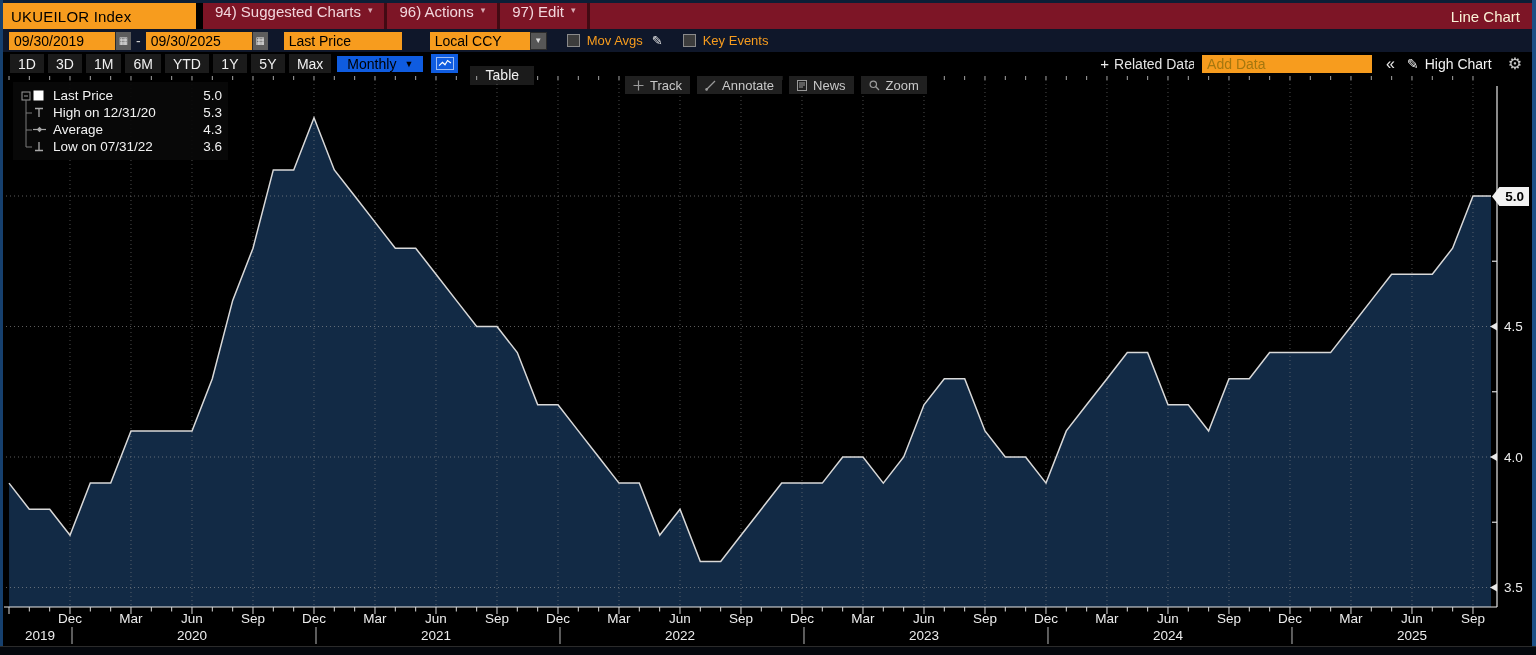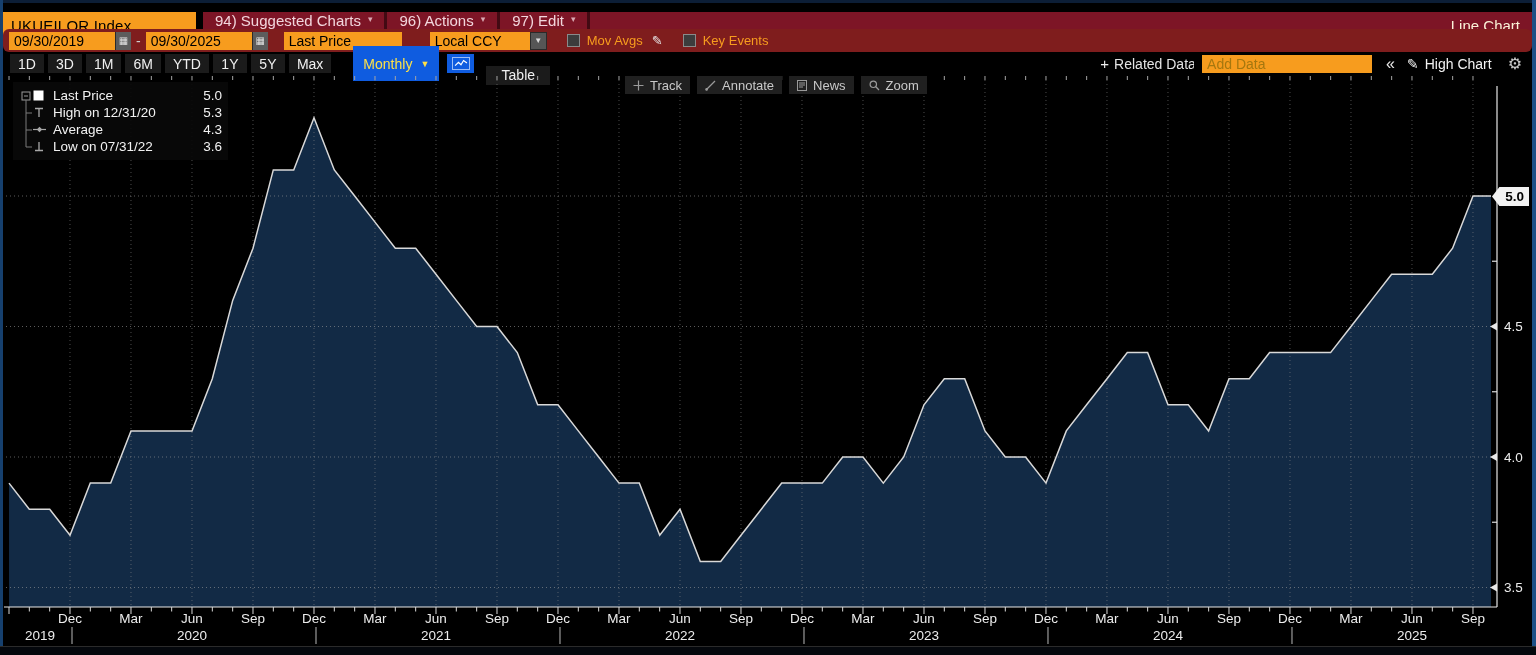--- a/index.html
+++ b/index.html
@@ -9,48 +9,48 @@
     background:#000; font-family:"Liberation Sans","DejaVu Sans",sans-serif;
     -webkit-font-smoothing:antialiased;
   }
   
   .edge-top    { position:absolute; top:0; left:0; width:100%; height:3px; background:#0c1e36; }
   .edge-left   { position:absolute; top:0; left:0; width:3px; height:100%; background:#16406e; }
   .edge-right  { position:absolute; top:0; right:0; width:4px; height:100%; background:#1d4f85; }
   .edge-bottom { position:absolute; bottom:0; left:0; width:100%; height:3px; background:#16406e; }
 
   
-  .row1 { position:absolute; top:12px; left:3px; right:4px; height:26px; display:flex; align-items:stretch; background:#fef9c3; }
+  .row1 { position:absolute; top:3px; left:3px; right:4px; height:26px; display:flex; align-items:stretch; background:#fef9c3; }
   .ticker-box { width:193px; background:#f79c1e; color:#000; font-size:15px; display:flex; align-items:center; padding-left:8px; letter-spacing:.2px; }
   .row1-gap { width:7px; background:#000; }
   .menubar { flex:1; background:#7d1526; display:flex; align-items:stretch; }
   .menu-item { display:flex; gap:7px; padding:0 12px; color:#f2d6dc; font-size:15px; cursor:default; }
   .menu-sep { width:3px; background:#420a13; margin:0; }
   .menu-caret { font-size:9px; color:#d9a8b2; padding-top:2px; }
   .menu-spacer { flex:1; }
   .linechart-label { display:flex; align-items:center; color:#fbf3d8; font-size:15px; padding-right:12px; }
 
   
-  .row2 { position:absolute; top:29px; left:3px; right:4px; height:23px; background:#7f1d1d; display:flex; align-items:center; padding-left:6px;border-radius:6px; }
+  .row2 { position:absolute; top:29px; left:3px; right:4px; height:23px; background:#0f172a; display:flex; align-items:center; padding-left:6px; }
   .orange-field { height:18px; background:#f79c1e; color:#000; font-size:14px; display:flex; align-items:center; padding:0 5px; }
   .date-field { width:106px; }
   .cal-btn { width:16px; height:18px; background:#5d5d5d; border-left:1px solid #2a2a2a; display:flex; align-items:center; justify-content:center; color:#e3e3e3; font-size:10px; }
   .range-dash { color:#cfcfcf; font-size:14px; margin:0 5px; }
   .field-lastprice { width:118px; margin-left:16px; }
   .field-ccy { width:100px; margin-left:28px; }
   .dd-btn { width:17px; height:18px; background:#565656; border:1px solid #2a2a2a; color:#dcdcdc; font-size:8px; display:flex; align-items:center; justify-content:center; }
   .check-group { display:flex; align-items:center; margin-left:20px; gap:7px; }
   .checkbox { width:13px; height:13px; background:#3c3c3c; border:1px solid #8a8a8a; }
   .check-label { color:#f79c1e; font-size:13px; }
   .pencil-icon { color:#e8e8e8; font-size:13px; margin-left:2px; }
 
   
   .row3 { position:absolute; top:52px; left:3px; right:4px; height:23px; background:#000; display:flex; align-items:center; padding-left:7px; gap:4px; }
   .range-tab { height:19px; min-width:34px; padding:0 8px; background:#1b1b1b; color:#f0f0f0; font-size:14px; display:flex; align-items:center; justify-content:center; }
-  .period-btn { height:35px; background:#0f5ce0; color:#fde047; font-size:14px; display:flex; align-items:center; gap:8px; padding:0 10px; margin-left:18px; }
+  .period-btn { height:16px; background:#0f5ce0; color:#000000; font-size:14px; display:flex; align-items:center; gap:8px; padding:0 10px; margin-left:2px; }
   .period-caret { font-size:9px; }
   .charttype-btn { height:19px; width:27px; background:#0f5ce0; display:flex; align-items:center; justify-content:center; margin-left:4px; }
   .charttype-btn svg { border:1px solid #9dbdf5; }
   .table-btn { height:19px; width:64px; background:#1b1b1b; color:#f0f0f0; font-size:14px; display:flex; align-items:center; justify-content:center; margin-left:8px;margin-top:23px; }
   .row3-spacer { flex:1; }
   .related-btn { color:#e4e4e4; font-size:14px; display:flex; align-items:center; gap:5px; }
   .related-text { max-width:80px; overflow:hidden; white-space:nowrap; }
   .plus-glyph { font-size:15px; color:#eee; }
   .adddata-input { width:170px; height:18px; background:#f79c1e; border:none; outline:none; font-size:14px; font-family:inherit; color:#7d5a10; padding:0 5px; margin-left:4px; }
   .adddata-input::placeholder { color:#a5770f; opacity:1; }

